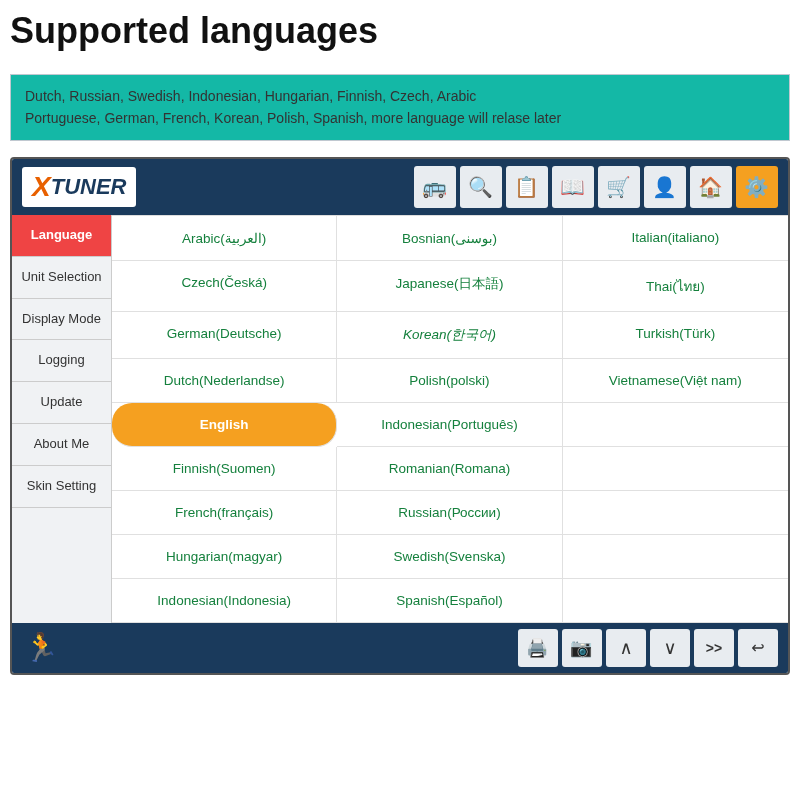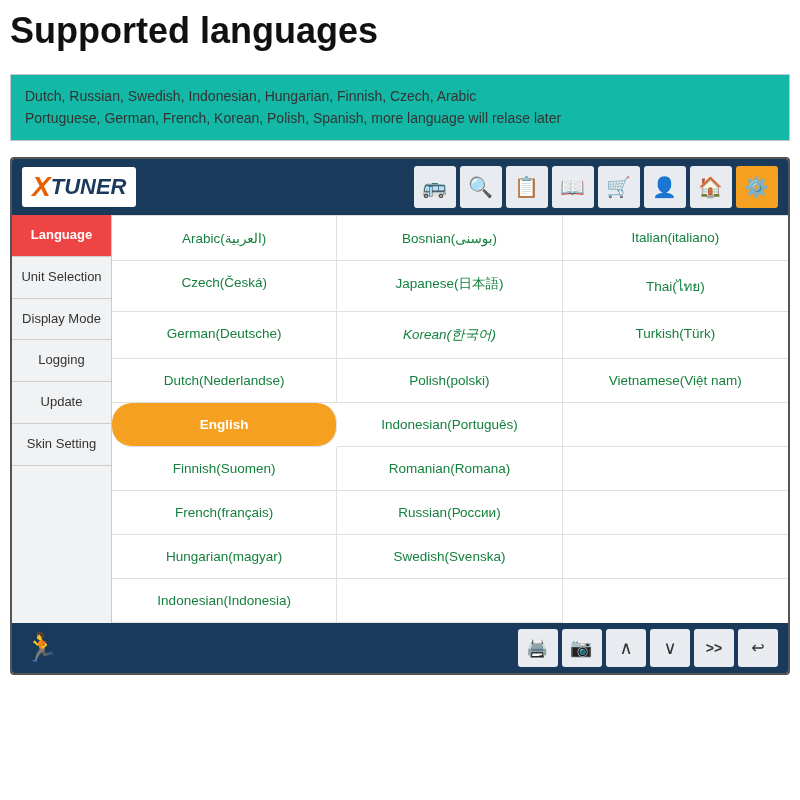--- a/index.html
+++ b/index.html
@@ -225,20 +225,21 @@
   </div>
 
   <div class="main-content">
 
     <div class="sidebar">
       <div class="sidebar-item active">Language</div>
       <div class="sidebar-item">Unit Selection</div>
       <div class="sidebar-item">Display Mode</div>
       <div class="sidebar-item">Logging</div>
       <div class="sidebar-item">Update</div>
+      <div class="sidebar-item">About Me</div>
       <div class="sidebar-item">Skin Setting</div>
     </div>
 
     <div class="lang-grid">
       <div class="lang-cell">Arabic(العربية)</div>
       <div class="lang-cell">Bosnian(بوسنی)</div>
       <div class="lang-cell">Italian(italiano)</div>
 
       <div class="lang-cell">Czech(Česká)</div>
       <div class="lang-cell">Japanese(日本語)</div>
@@ -262,20 +263,21 @@
 
       <div class="lang-cell">French(français)</div>
       <div class="lang-cell">Russian(России)</div>
       <div class="lang-cell empty"></div>
 
       <div class="lang-cell">Hungarian(magyar)</div>
       <div class="lang-cell">Swedish(Svenska)</div>
       <div class="lang-cell empty"></div>
 
       <div class="lang-cell">Indonesian(Indonesia)</div>
+      <div class="lang-cell">Spanish(Español)</div>
       <div class="lang-cell empty"></div>
     </div>
 
   </div>
 
   <div class="bottom-bar">
     <div class="bottom-left-icon">🏃</div>
     <div class="bottom-icons-right">
       <div class="bottom-icon">🖨️</div>
       <div class="bottom-icon">📷</div>

